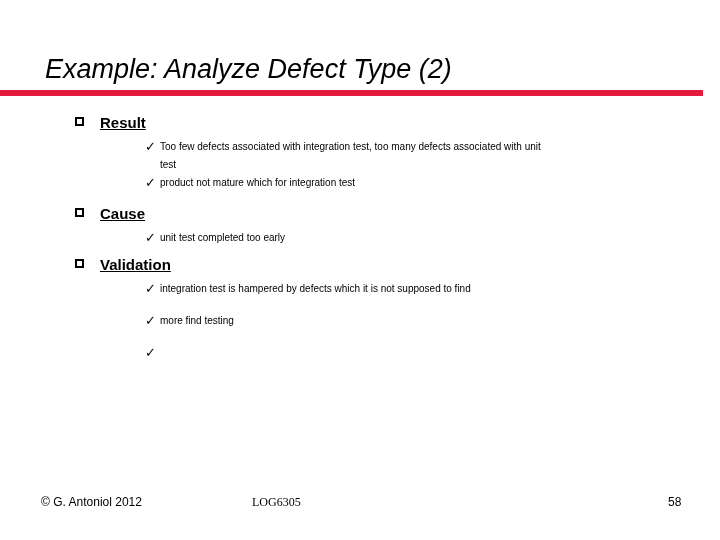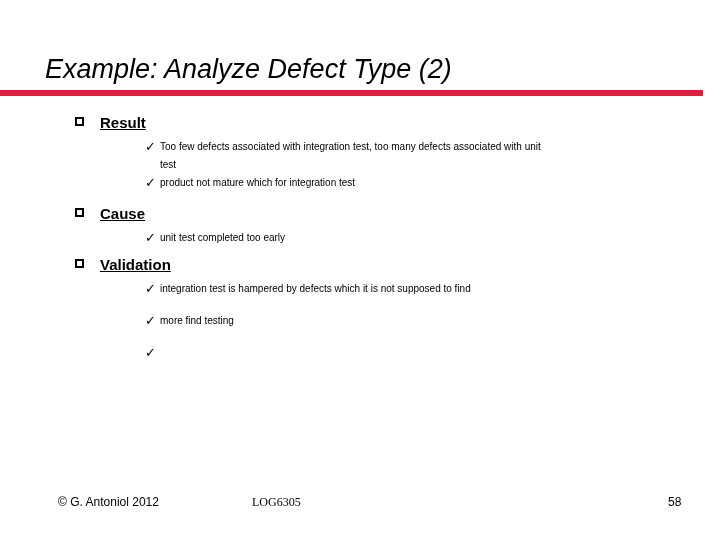--- a/index.html
+++ b/index.html
@@ -113,21 +113,20 @@
     width: 720px;
     height: 20px;
     font-size: 12px;
     color: #000;
   }
   .f-left {
     position: absolute;
     left: 41px;
     top: 0;
     white-space: nowrap;
-    margin-left: 17px;
   }
   .f-center {
     position: absolute;
     left: 252px;
     top: 0;
     white-space: nowrap;
     font-family: Liberation Serif, serif;
   }
   .f-right {
     position: absolute;

